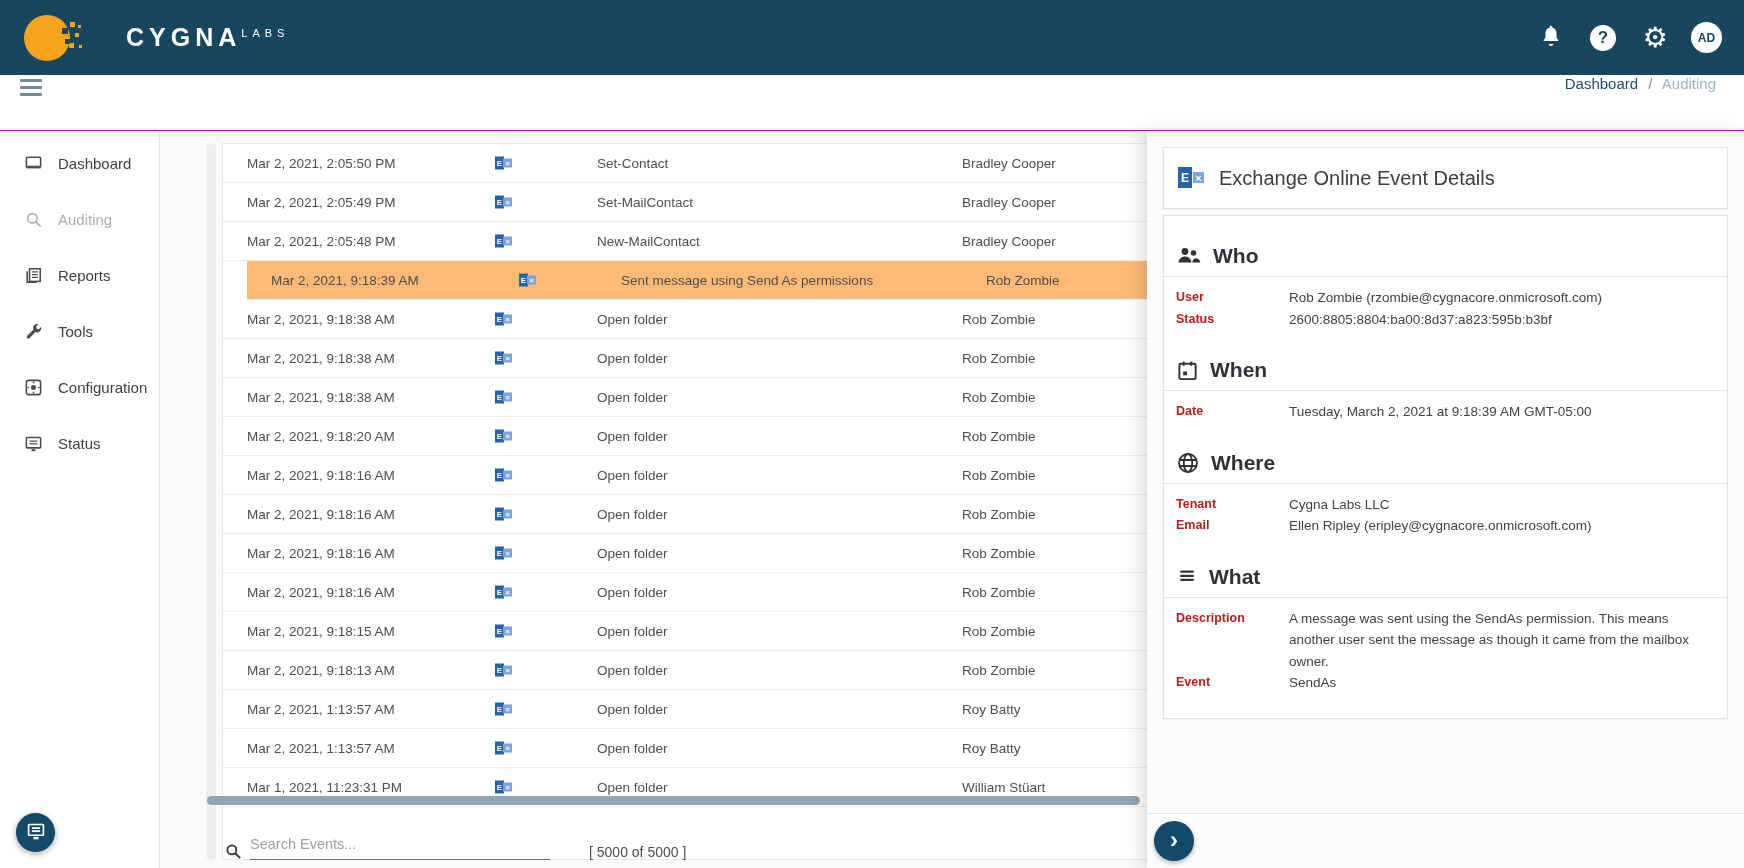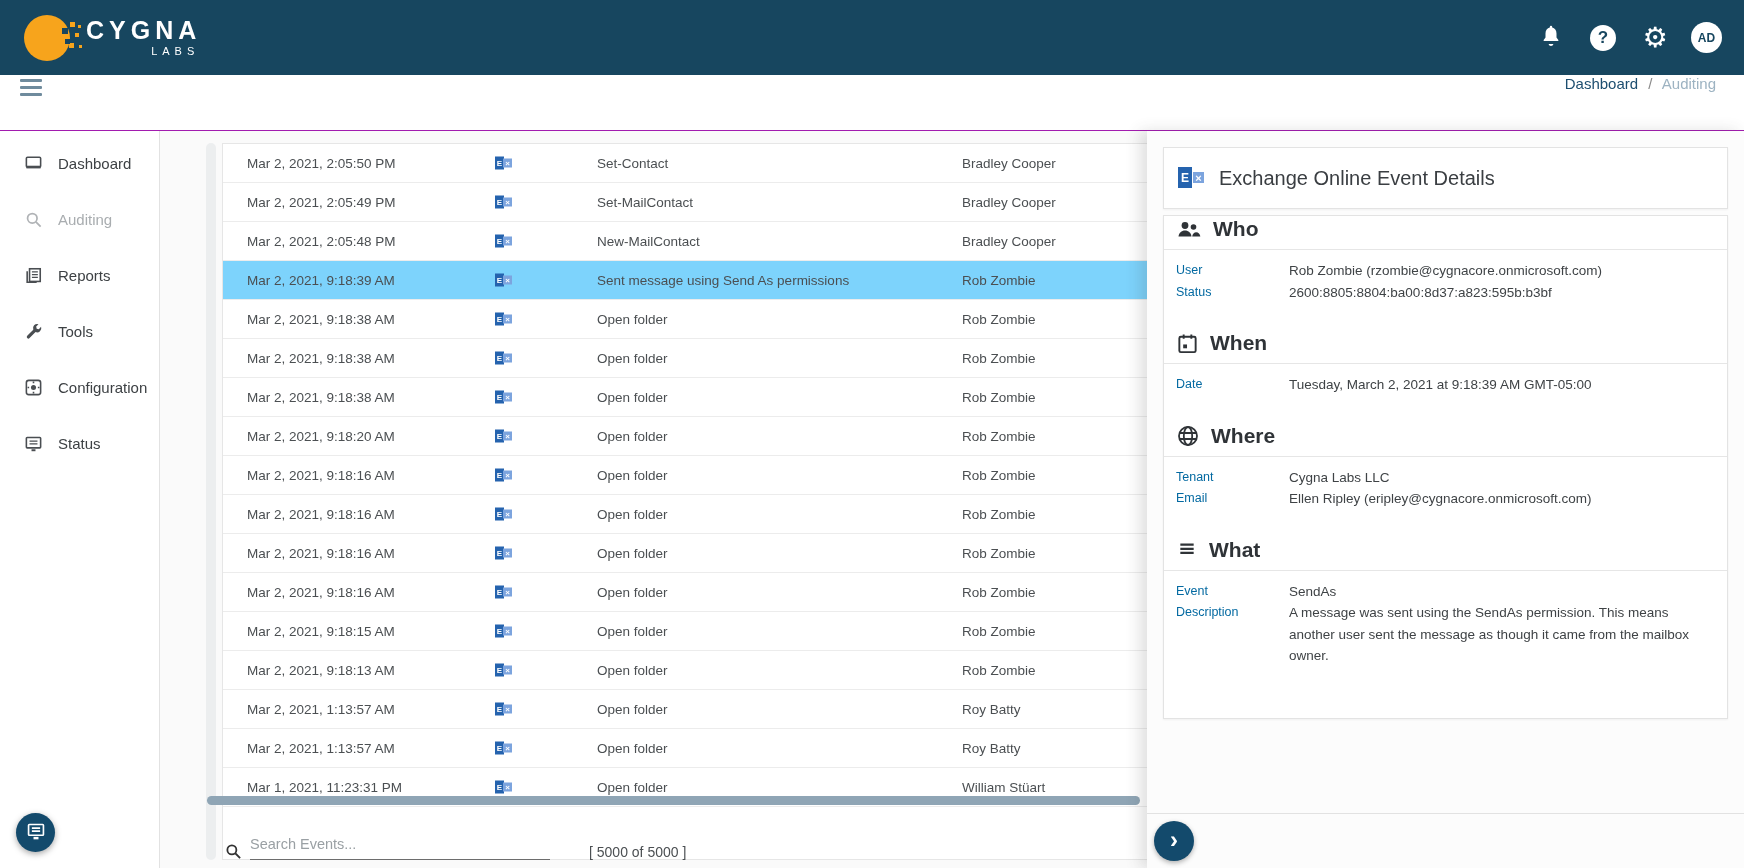--- a/index.html
+++ b/index.html
@@ -14,21 +14,21 @@
   .logo-circle{position:absolute;left:2px;top:3px;width:46px;height:46px;border-radius:50%;background:#F7A41C;}
   .logo-mark .px{position:absolute;background:#F7A41C;}
   .px.p1{width:5px;height:5px;right:-1px;top:10px;}
   .px.p2{width:4px;height:4px;right:-5px;top:21px;}
   .px.p3{width:5px;height:5px;right:0px;top:31px;}
   .px.p4{width:3px;height:3px;right:-7px;top:13px;}
   .px.p5{width:3px;height:3px;right:-8px;top:33px;}
   .logo-mark .bite{position:absolute;background:#17465f;}
   .bite.b1{width:6px;height:6px;right:6px;top:16px;}
   .bite.b2{width:5px;height:5px;right:4px;top:27px;}
-  .brand-text{display:flex;flex-direction:column;line-height:1;}
+  .brand-text{display:flex;flex-direction:row;line-height:1;margin-left:40px;}
   .brand-primary{color:#fff;font-size:25px;font-weight:bold;letter-spacing:5px;}
   .brand-secondary{color:#fff;font-size:11px;letter-spacing:5px;text-align:right;margin-top:3px;padding-right:2px;}
   .nav-actions{display:flex;align-items:center;gap:20px;}
   .nav-icon-btn{background:none;border:none;padding:0;width:32px;height:32px;display:flex;
                 align-items:center;justify-content:center;cursor:pointer;}
   .help-circle{width:26px;height:26px;border-radius:50%;background:#fff;color:#17465f;font-weight:bold;
                font-size:17px;display:flex;align-items:center;justify-content:center;}
   .gear-glyph{color:#fff;font-size:28px;font-family:"DejaVu Sans",sans-serif;line-height:1;}
   .avatar{width:31px;height:31px;border-radius:50%;background:#fff;color:#17465f;font-weight:bold;
           font-size:12px;display:flex;align-items:center;justify-content:center;cursor:pointer;}
@@ -55,47 +55,47 @@
   
   .vtrack{position:absolute;left:206px;top:143px;width:10px;height:717px;background:#eceeef;border-radius:5px;}
   .table-card{position:absolute;left:222px;top:143px;width:940px;height:717px;background:#fff;
               border:1px solid #e6e6e6;box-sizing:border-box;}
   .trow{position:relative;height:38px;border-bottom:1px solid #ececec;font-size:13.5px;color:#4b4f52;cursor:pointer;}
   .trow span{position:absolute;top:50%;transform:translateY(-50%);white-space:nowrap;}
   .c-time{left:24px;}
   .c-icon{left:272px;}
   .c-event{left:374px;}
   .c-user{left:739px;}
-  .trow.selected{background:#7dd3fc;}
+  .trow.selected{background:#fdba74;margin-left:24px;}
 
   .hscroll{position:absolute;left:207px;top:796px;width:933px;height:9px;border-radius:4.5px;background:#8fa5b5;cursor:pointer;}
 
   .search-bar{position:absolute;left:222px;top:812px;height:48px;display:flex;align-items:flex-end;}
   .search-bar .search-icon{width:18px;height:18px;display:flex;align-items:center;justify-content:center;margin-left:2px;}
   .search-bar input{border:none;border-bottom:1px solid #6d6d6d;width:300px;margin-left:8px;font-size:14.5px;
                     color:#444;background:transparent;outline:none;padding:2px 0 7px;
                     font-family:"Liberation Sans","DejaVu Sans",sans-serif;}
   .search-bar input::placeholder{color:#9aa0a4;}
   .result-count{margin-left:39px;font-size:14px;color:#4b4f52;white-space:nowrap;}
 
   
   .detail-panel{position:absolute;left:1147px;top:131px;right:0;bottom:0;background:#fcfcfc;
                 box-shadow:-7px 0 14px rgba(60,60,60,.16);}
   .panel-card{position:absolute;left:16px;right:16px;background:#fff;border:1px solid #e3e3e3;
               box-shadow:0 1px 2px rgba(0,0,0,.05);box-sizing:border-box;}
   .header-card{top:16px;height:62px;display:flex;align-items:center;gap:14px;padding:0 14px;}
   .header-card h2{font-size:20px;font-weight:normal;color:#3a3e42;margin:0;white-space:nowrap;}
   .body-card{top:84px;height:504px;padding:0 12px;overflow:hidden;}
   .sec-head{display:flex;align-items:center;gap:11px;margin-top:28px;color:#2f3337;}
-  .section:first-child .sec-head{margin-top:1px;align-items:flex-end;}
+  .section:first-child .sec-head{margin-top:28px;}
   .sec-title{font-size:21px;font-weight:600;color:#2f3337;}
   .sec-rule{border-bottom:1px solid #e6e6e6;margin:8px -12px 0;}
   .sec-rows{padding-top:10px;}
   .kv{display:flex;font-size:13.5px;}
-  .kv .k{width:113px;flex:none;font-weight:normal;font-size:12.5px;color:#0369a1;line-height:21.5px;}
+  .kv .k{width:113px;flex:none;font-weight:bold;font-size:12.5px;color:#b91c1c;line-height:21.5px;}
   .kv .v{color:#3f4346;line-height:21.5px;}
   .panel-footer{position:absolute;left:0;right:0;top:682px;height:55px;border-top:1px solid #e2e2e2;}
   .circle-btn{position:absolute;left:7px;top:7px;width:40px;height:40px;border-radius:50%;background:#134a6c;
               border:none;color:#fff;display:flex;align-items:center;justify-content:center;cursor:pointer;
               box-shadow:0 2px 5px rgba(0,0,0,.3);}
   .circle-btn span{font-size:24px;font-weight:bold;margin-top:-3px;}
 
   
   .xchg{position:relative;display:inline-block;}
   .xchg b,.xchg i{position:absolute;color:#fff;display:flex;align-items:center;justify-content:center;
@@ -521,29 +521,29 @@
             <span style="display:flex;align-items:center;">
               <svg width="22" height="20" viewBox="0 0 24 24" fill="none" stroke="currentColor" stroke-width="2.7">
                 <path d="M4 5.5h16M4 10.5h16M4 15.5h16"></path>
               </svg>
             </span>
             <span class="sec-title">What</span>
           </div>
           <div class="sec-rule"></div>
           <div class="sec-rows">
             <div class="kv">
+              <div class="k">Description</div>
+              <div class="v">
+                <div>A message was sent using the SendAs permission. This means another user sent the message as though it came from the mailbox owner.</div>
+              </div>
+            </div>
+            <div class="kv">
               <div class="k">Event</div>
               <div class="v">
                 <div>SendAs</div>
-              </div>
-            </div>
-            <div class="kv">
-              <div class="k">Description</div>
-              <div class="v">
-                <div>A message was sent using the SendAs permission. This means another user sent the message as though it came from the mailbox owner.</div>
               </div>
             </div>
           </div>
         </div>
       </div>
     <div class="panel-footer">
       <button class="circle-btn">
         <span>›</span>
       </button>
     </div>

